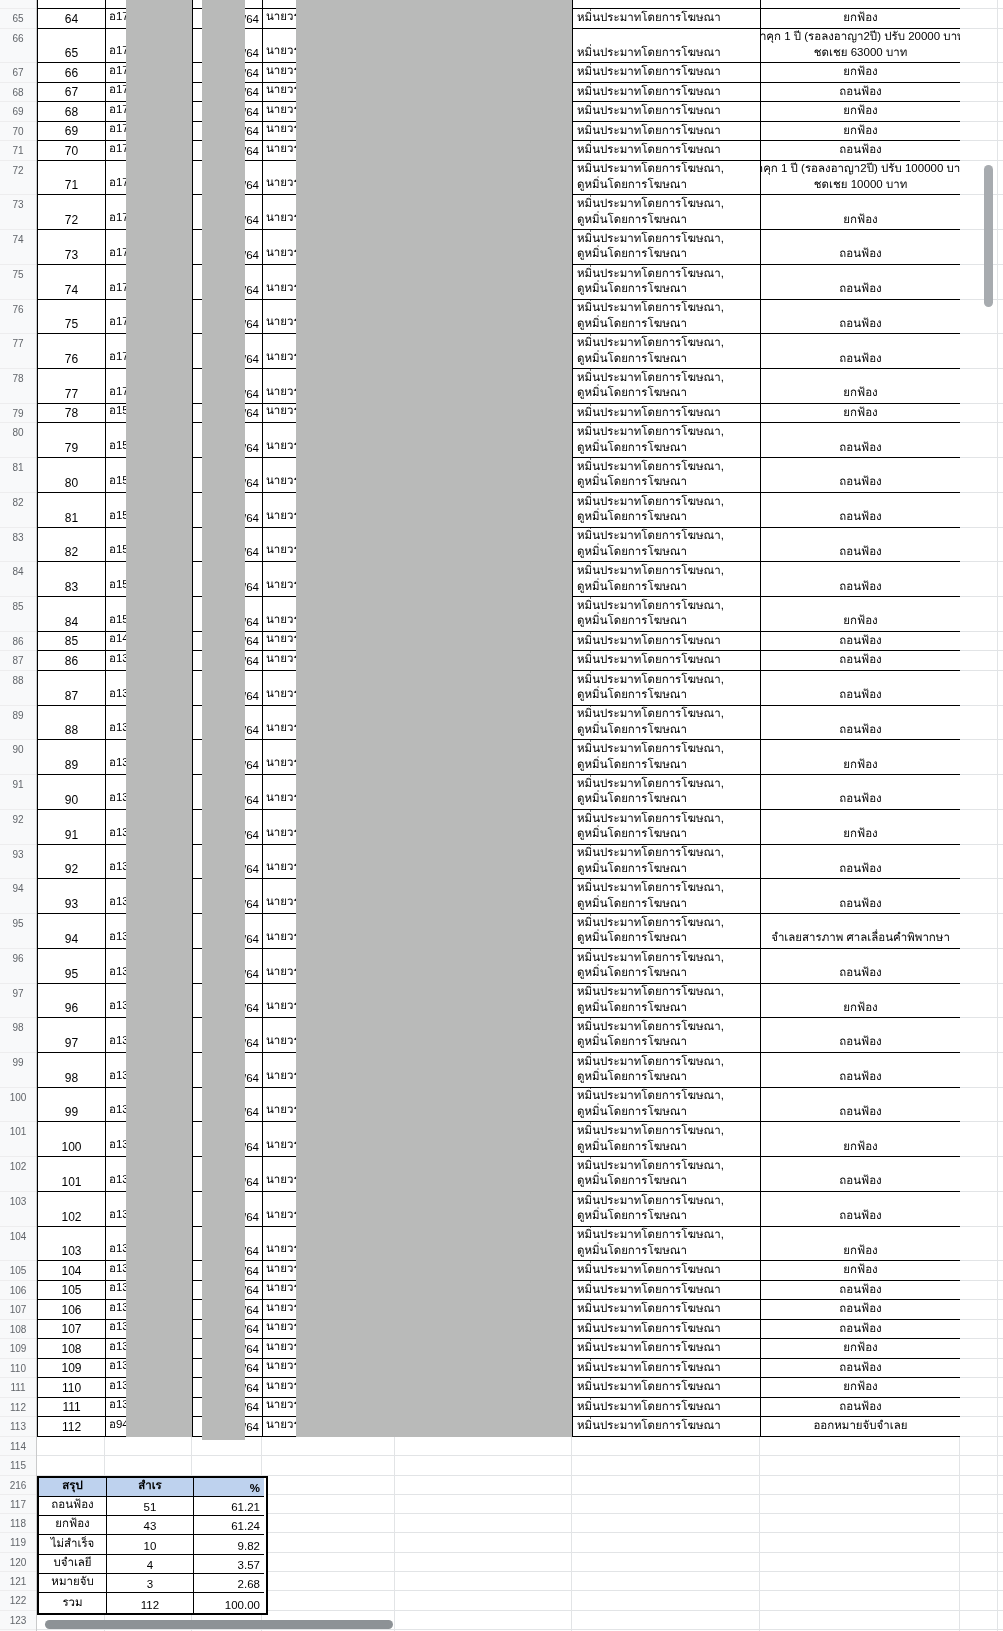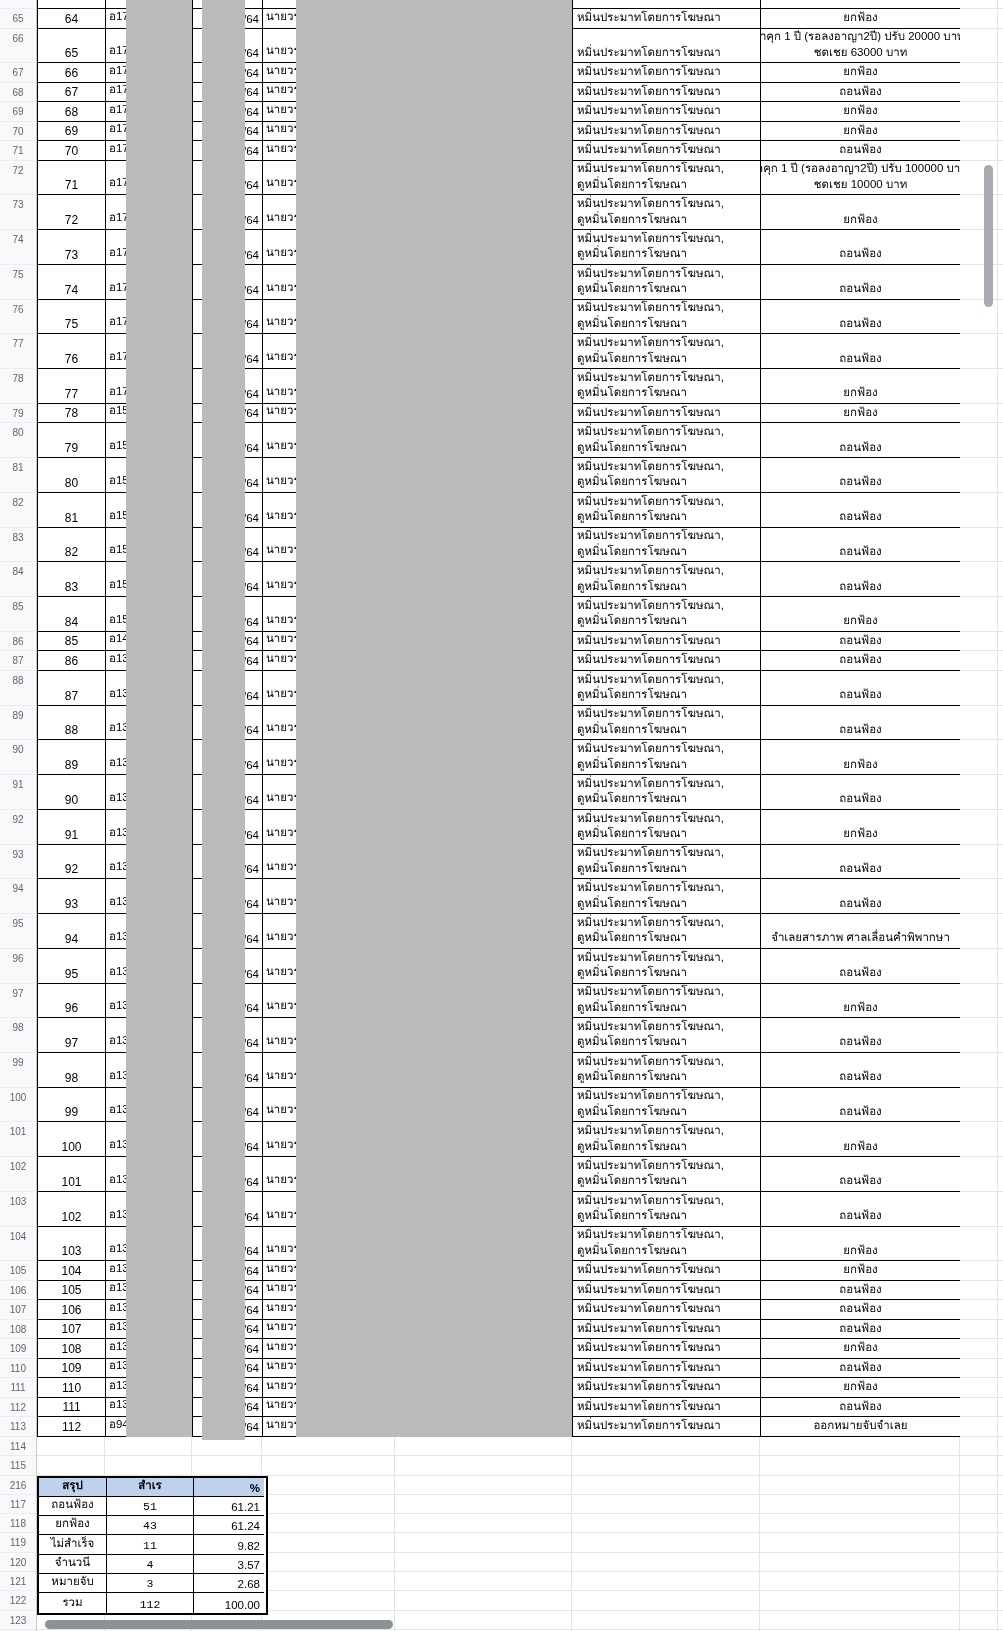--- a/index.html
+++ b/index.html
@@ -35,21 +35,21 @@
   .vgrid{position:absolute;width:0;border-right:1px solid #e2e4e6;}
   
   .redaction{position:absolute;background:#b9bab9;}
   
   #summary-table{position:absolute;box-sizing:border-box;border:2px solid #000;background:#fff;}
   .sum-row{display:flex;box-sizing:border-box;}
   .sum-cell{box-sizing:border-box;border-right:1px solid #000;border-bottom:1px solid #000;display:flex;align-items:flex-end;overflow:hidden;font-size:11.5px;padding-bottom:2px;}
   .sum-cell:last-child{border-right:none;}
   .sum-row:last-child .sum-cell{border-bottom:none;}
   .sum-head .sum-cell{background:#bed2ee;font-weight:bold;}
-  .sa-c{justify-content:center;font-family:Liberation Mono, monospace;}
+  .sa-c{justify-content:center;}
   .sa-r{justify-content:flex-end;padding-right:4px;}
   
   .scroll-pill{position:absolute;border-radius:5px;}
   #v-scrollbar{left:984px;top:165px;width:9px;height:142px;background:#a7abaf;}
   #h-scrollbar{left:45px;top:1620px;width:348px;height:9px;background:#8d9296;}
 </style>
 </head>
 <body>
 
 <div id="viewport">
@@ -1137,25 +1137,25 @@
           <div class="sum-cell sa-c" style="width: 87px;">51</div>
           <div class="sum-cell sa-r" style="width: 70px;">61.21</div>
         </div>
         <div class="sum-row" style="height: 19.3px;">
           <div class="sum-cell sa-c" style="width: 68px;">ยกฟ้อง</div>
           <div class="sum-cell sa-c" style="width: 87px;">43</div>
           <div class="sum-cell sa-r" style="width: 70px;">61.24</div>
         </div>
         <div class="sum-row" style="height: 19.3px;">
           <div class="sum-cell sa-c" style="width: 68px;">ไม่สำเร็จ</div>
-          <div class="sum-cell sa-c" style="width: 87px;">11</div>
+          <div class="sum-cell sa-c" style="width: 87px;">10</div>
           <div class="sum-cell sa-r" style="width: 70px;">9.82</div>
         </div>
         <div class="sum-row" style="height: 19.3px;">
-          <div class="sum-cell sa-c" style="width: 68px;">จำนวนี</div>
+          <div class="sum-cell sa-c" style="width: 68px;">บจำเลยี</div>
           <div class="sum-cell sa-c" style="width: 87px;">4</div>
           <div class="sum-cell sa-r" style="width: 70px;">3.57</div>
         </div>
         <div class="sum-row" style="height: 19.3px;">
           <div class="sum-cell sa-c" style="width: 68px;">หมายจับ</div>
           <div class="sum-cell sa-c" style="width: 87px;">3</div>
           <div class="sum-cell sa-r" style="width: 70px;">2.68</div>
         </div>
         <div class="sum-row" style="height: 19.3px;">
           <div class="sum-cell sa-c" style="width: 68px;">รวม</div>

